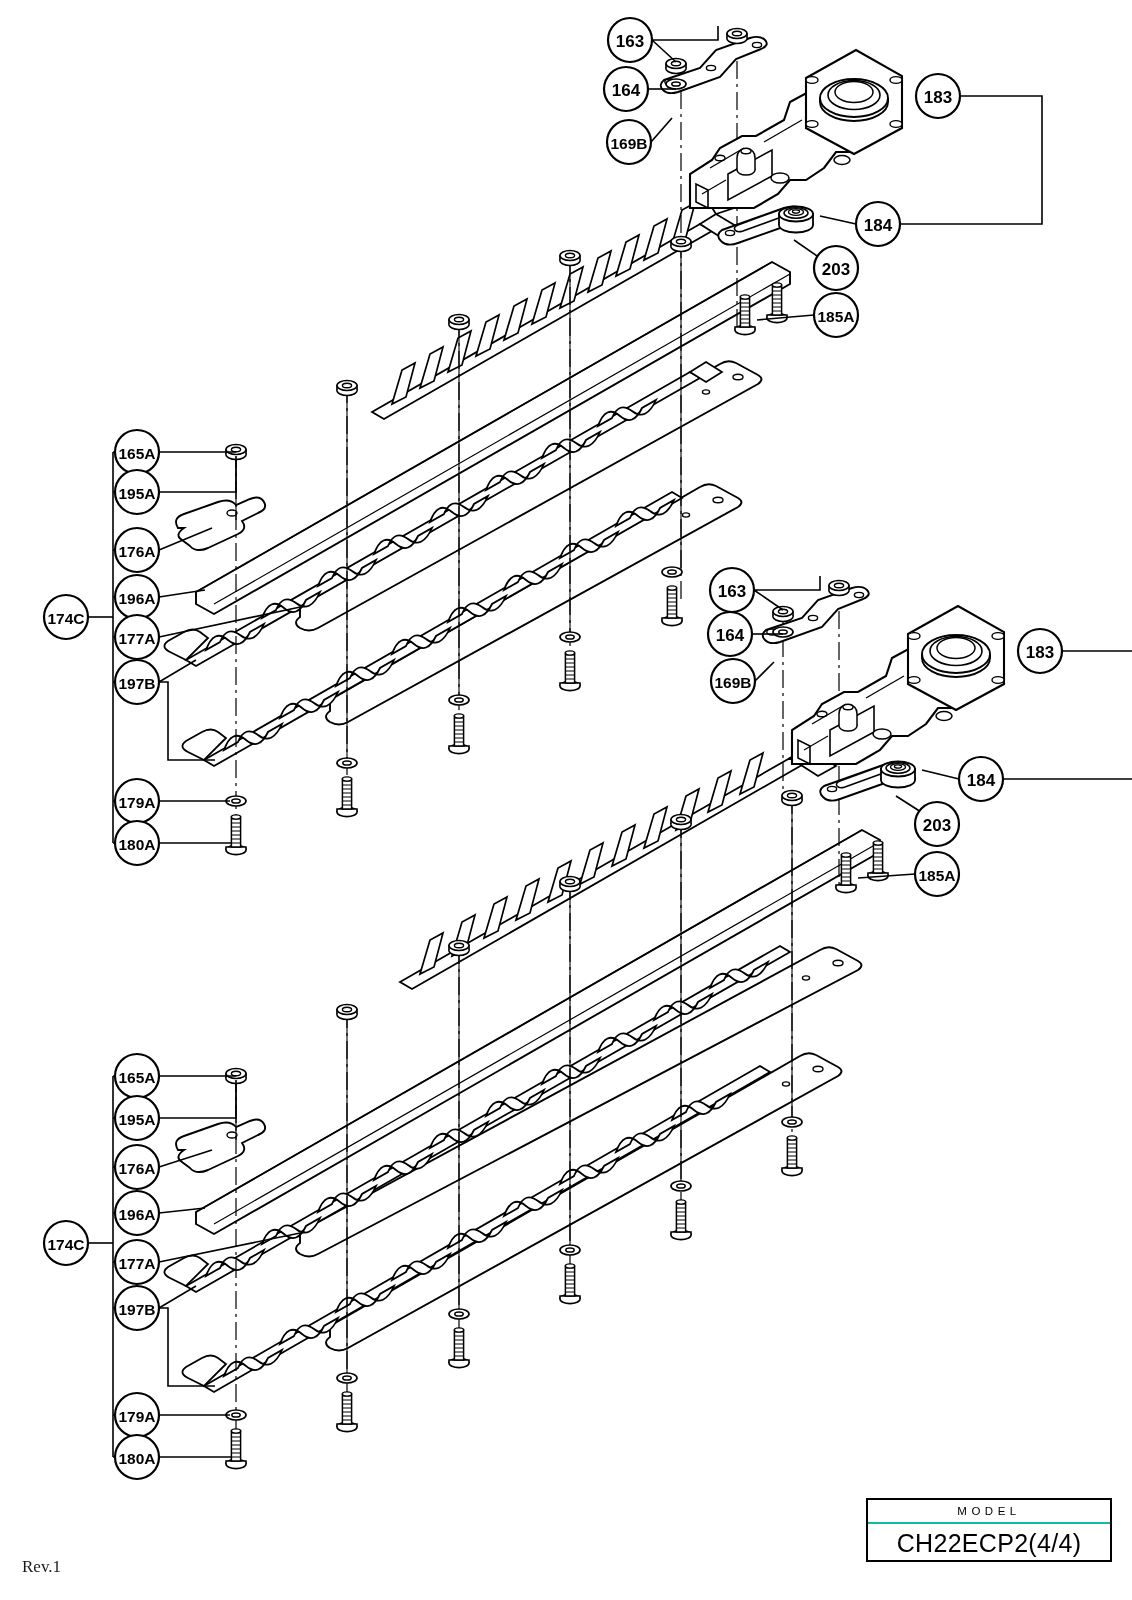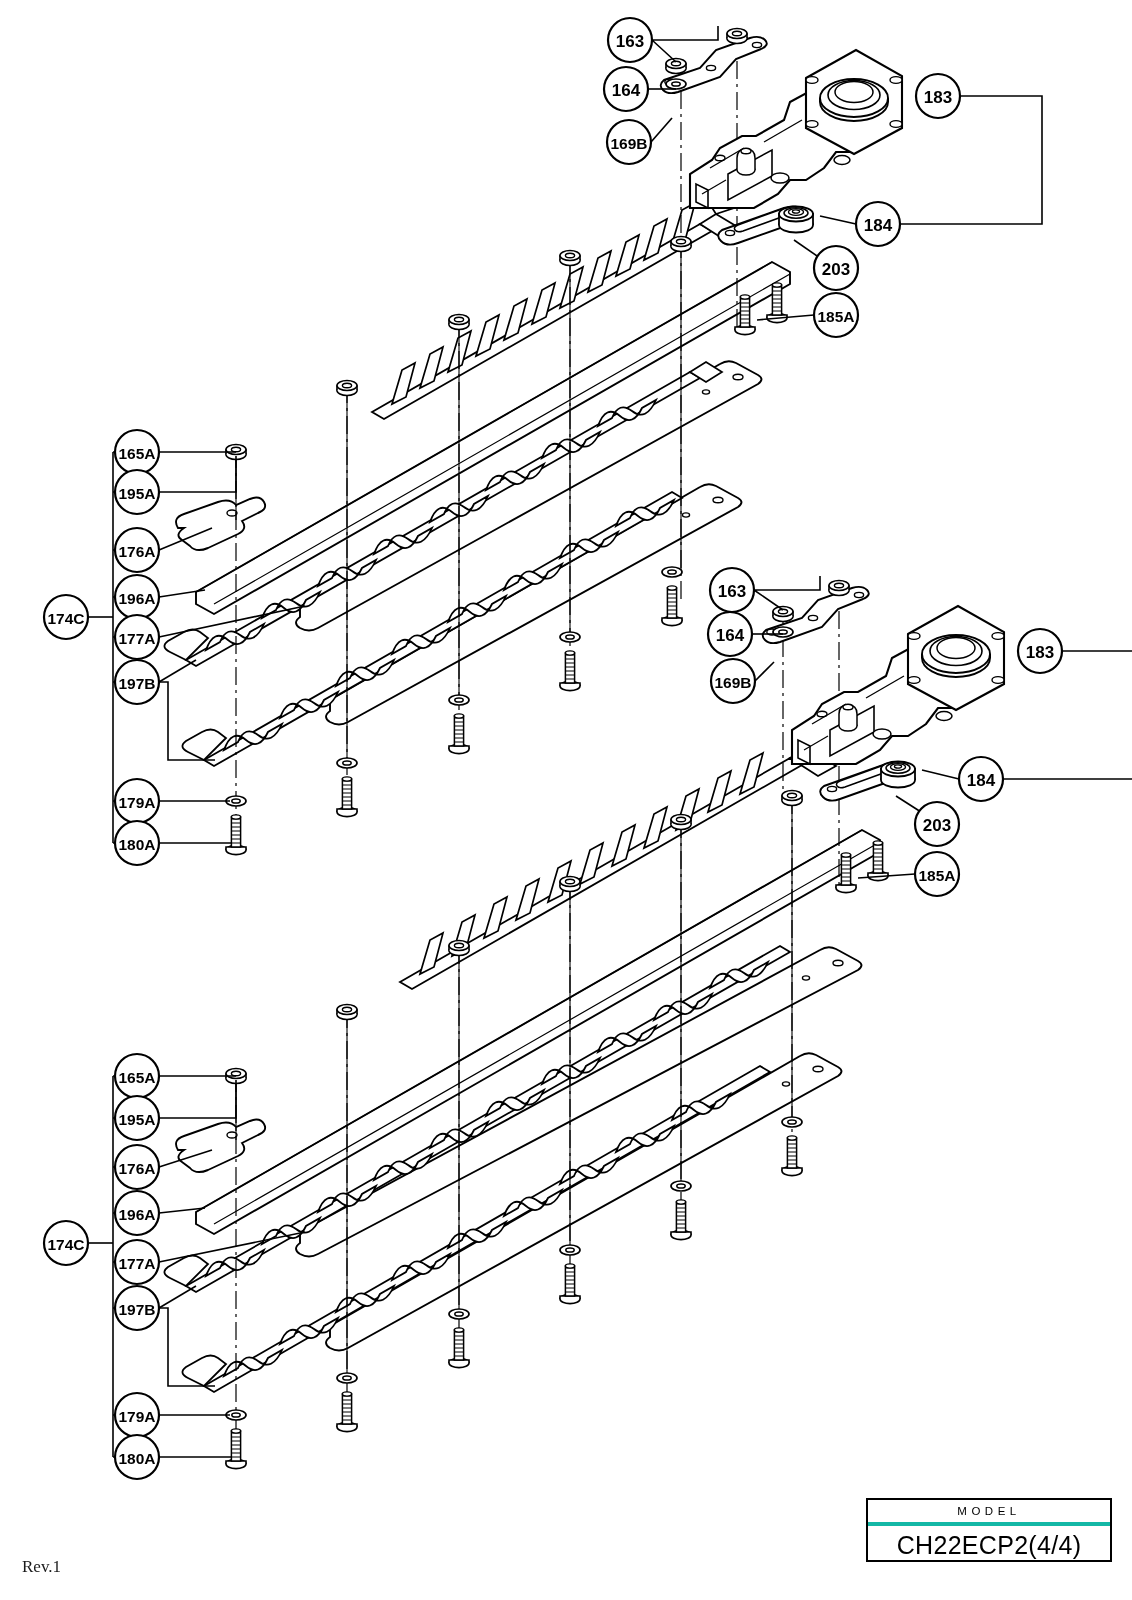--- a/index.html
+++ b/index.html
@@ -7,21 +7,21 @@
        font-family:"Liberation Sans",sans-serif;color:#000;}
   #sheet{position:absolute;left:0;top:0;width:1132px;height:1600px;}
   svg{display:block;}
   .cl-txt{font-family:"Liberation Sans",sans-serif;font-weight:bold;font-size:17px;
           text-anchor:middle;dominant-baseline:central;fill:#000;}
   .cl-txt.sm{font-size:15.5px;}
   .rev{position:absolute;left:22px;top:1557px;font-size:17px;color:#1a1a1a;
        font-family:Liberation Serif, serif;}
   #modelbox{position:absolute;left:866px;top:1498px;width:246px;height:64px;
             border:2px solid #000;background:#fff;box-sizing:border-box;}
-  #modelbox .mhdr{height:22px;border-bottom:4px solid #14b8a6;display:flex;
+  #modelbox .mhdr{height:22px;border-bottom:2px solid #14b8a6;display:flex;
             align-items:center;justify-content:center;text-align:center;}
   #modelbox .mhdr span{font-size:11.5px;letter-spacing:4.5px;font-weight:400;}
   #modelbox .mval{height:38px;display:flex;align-items:center;justify-content:center;}
   #modelbox .mval span{font-size:25px;letter-spacing:.3px;}
 </style>
 </head>
 <body>
 
 <div id="sheet">
 <svg id="dwg" width="1132" height="1600" viewBox="0 0 1132 1600">

